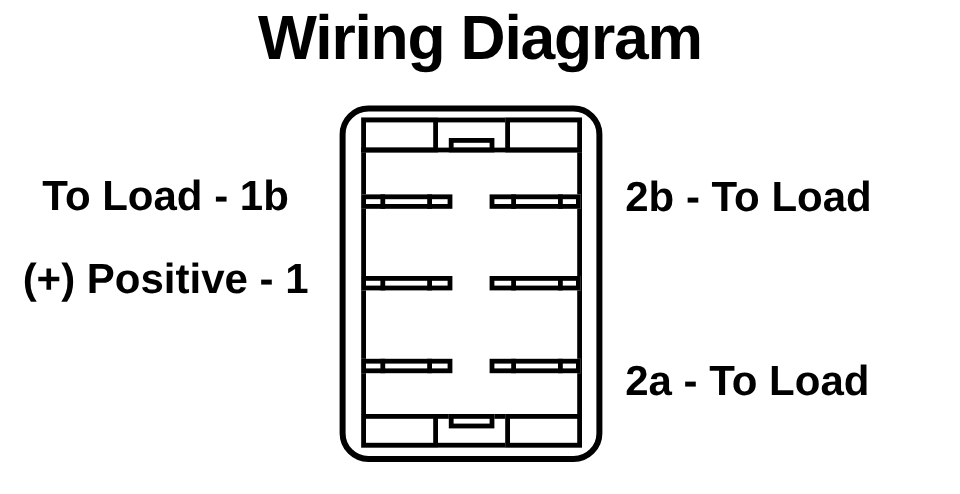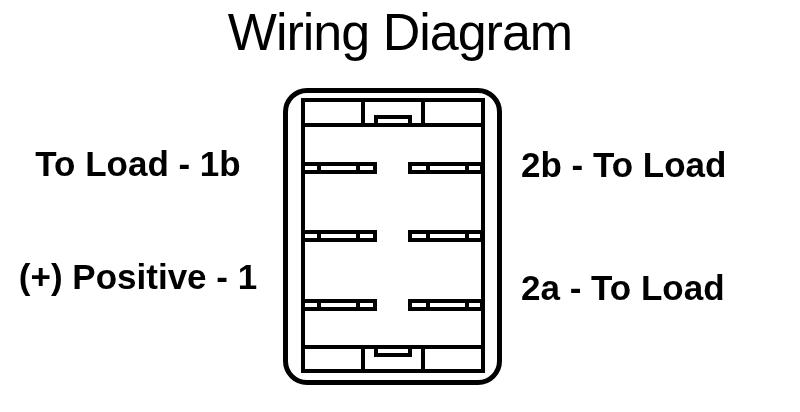--- a/index.html
+++ b/index.html
@@ -17,21 +17,21 @@
     overflow: hidden;
   }
   .title {
     position: absolute;
     top: 6px;
     left: 0;
     width: 800px;
     text-align: center;
     font-size: 52px;
     line-height: 52px;
-    font-weight: normal;
+    font-weight: bold;
     letter-spacing: -1px;
   }
   
   .shape {
     position: absolute;
     box-sizing: border-box;
     background: #ffffff;
   }
   .outer-shell {
     left: 283px; top: 88px;
@@ -102,25 +102,25 @@
     left: 8px;
     width: 260px;
     text-align: center;
   }
   .pin-label.right {
     left: 521px;
     width: 272px;
     text-align: left;
   }
   .lrow-1 { top: 145px; }
-  .lrow-2 { top: 214px; margin-top: 44px; }
+  .lrow-2 { top: 214px; }
   .lrow-3 { top: 284px; }
   .rrow-1 { top: 146px; }
   .rrow-2 { top: 215px; }
-  .rrow-3 { top: 269px; }
+  .rrow-3 { top: 299px; }
 </style>
 </head>
 <body>
 
 <div class="canvas">
 
   <div class="title">Wiring Diagram</div>
 
   <div class="shape outer-shell"></div>
   <div class="shape inner-body"></div>

